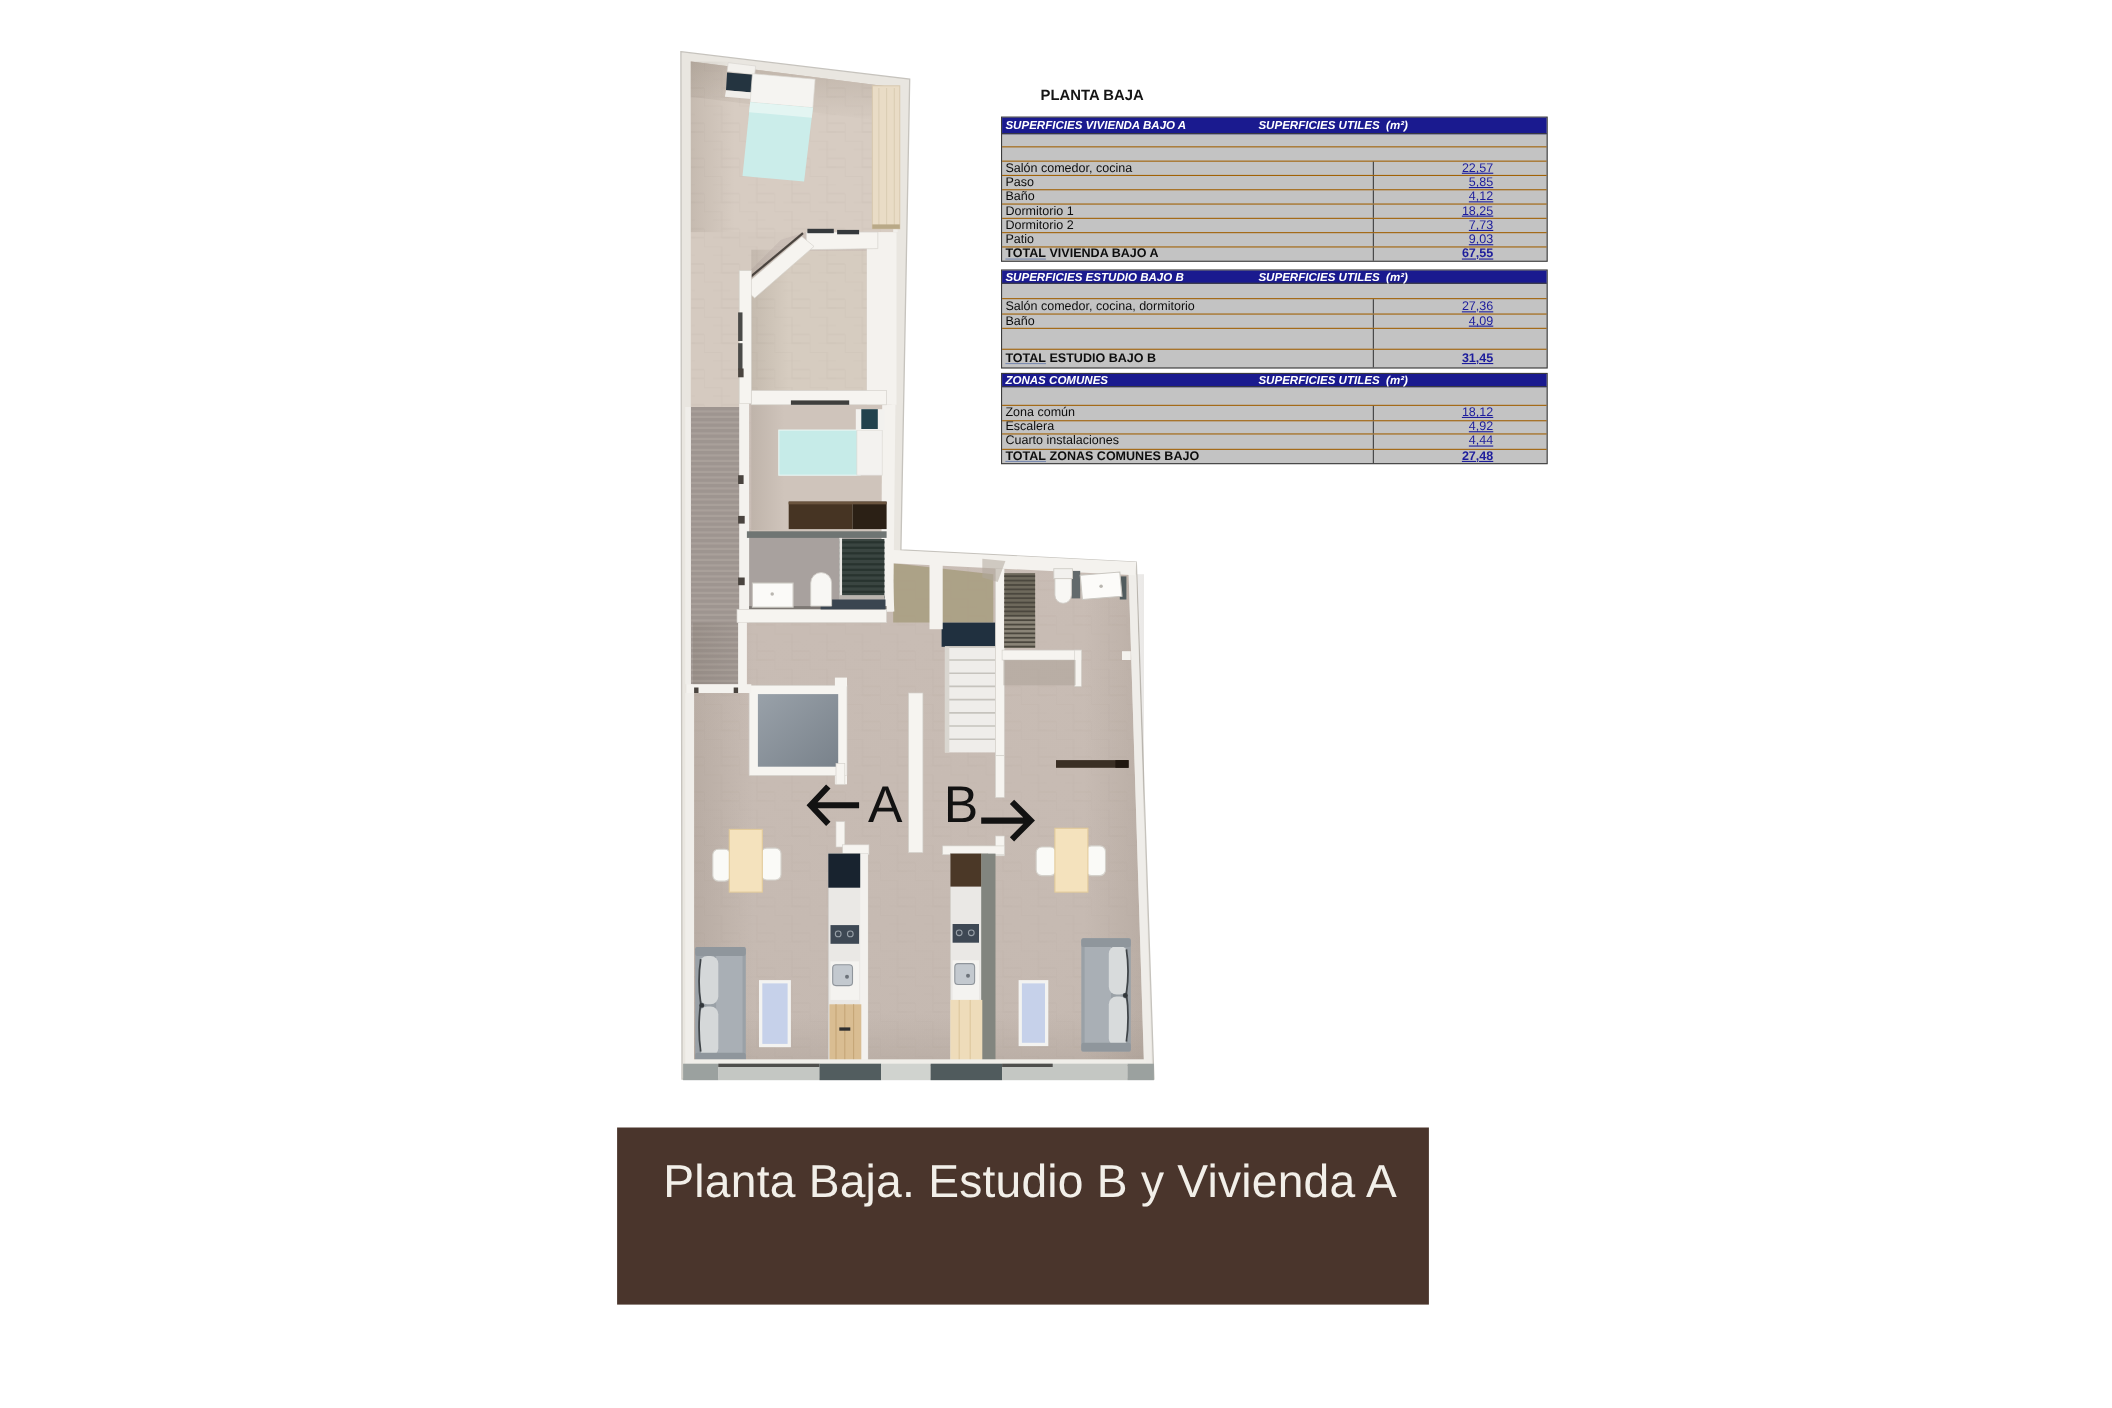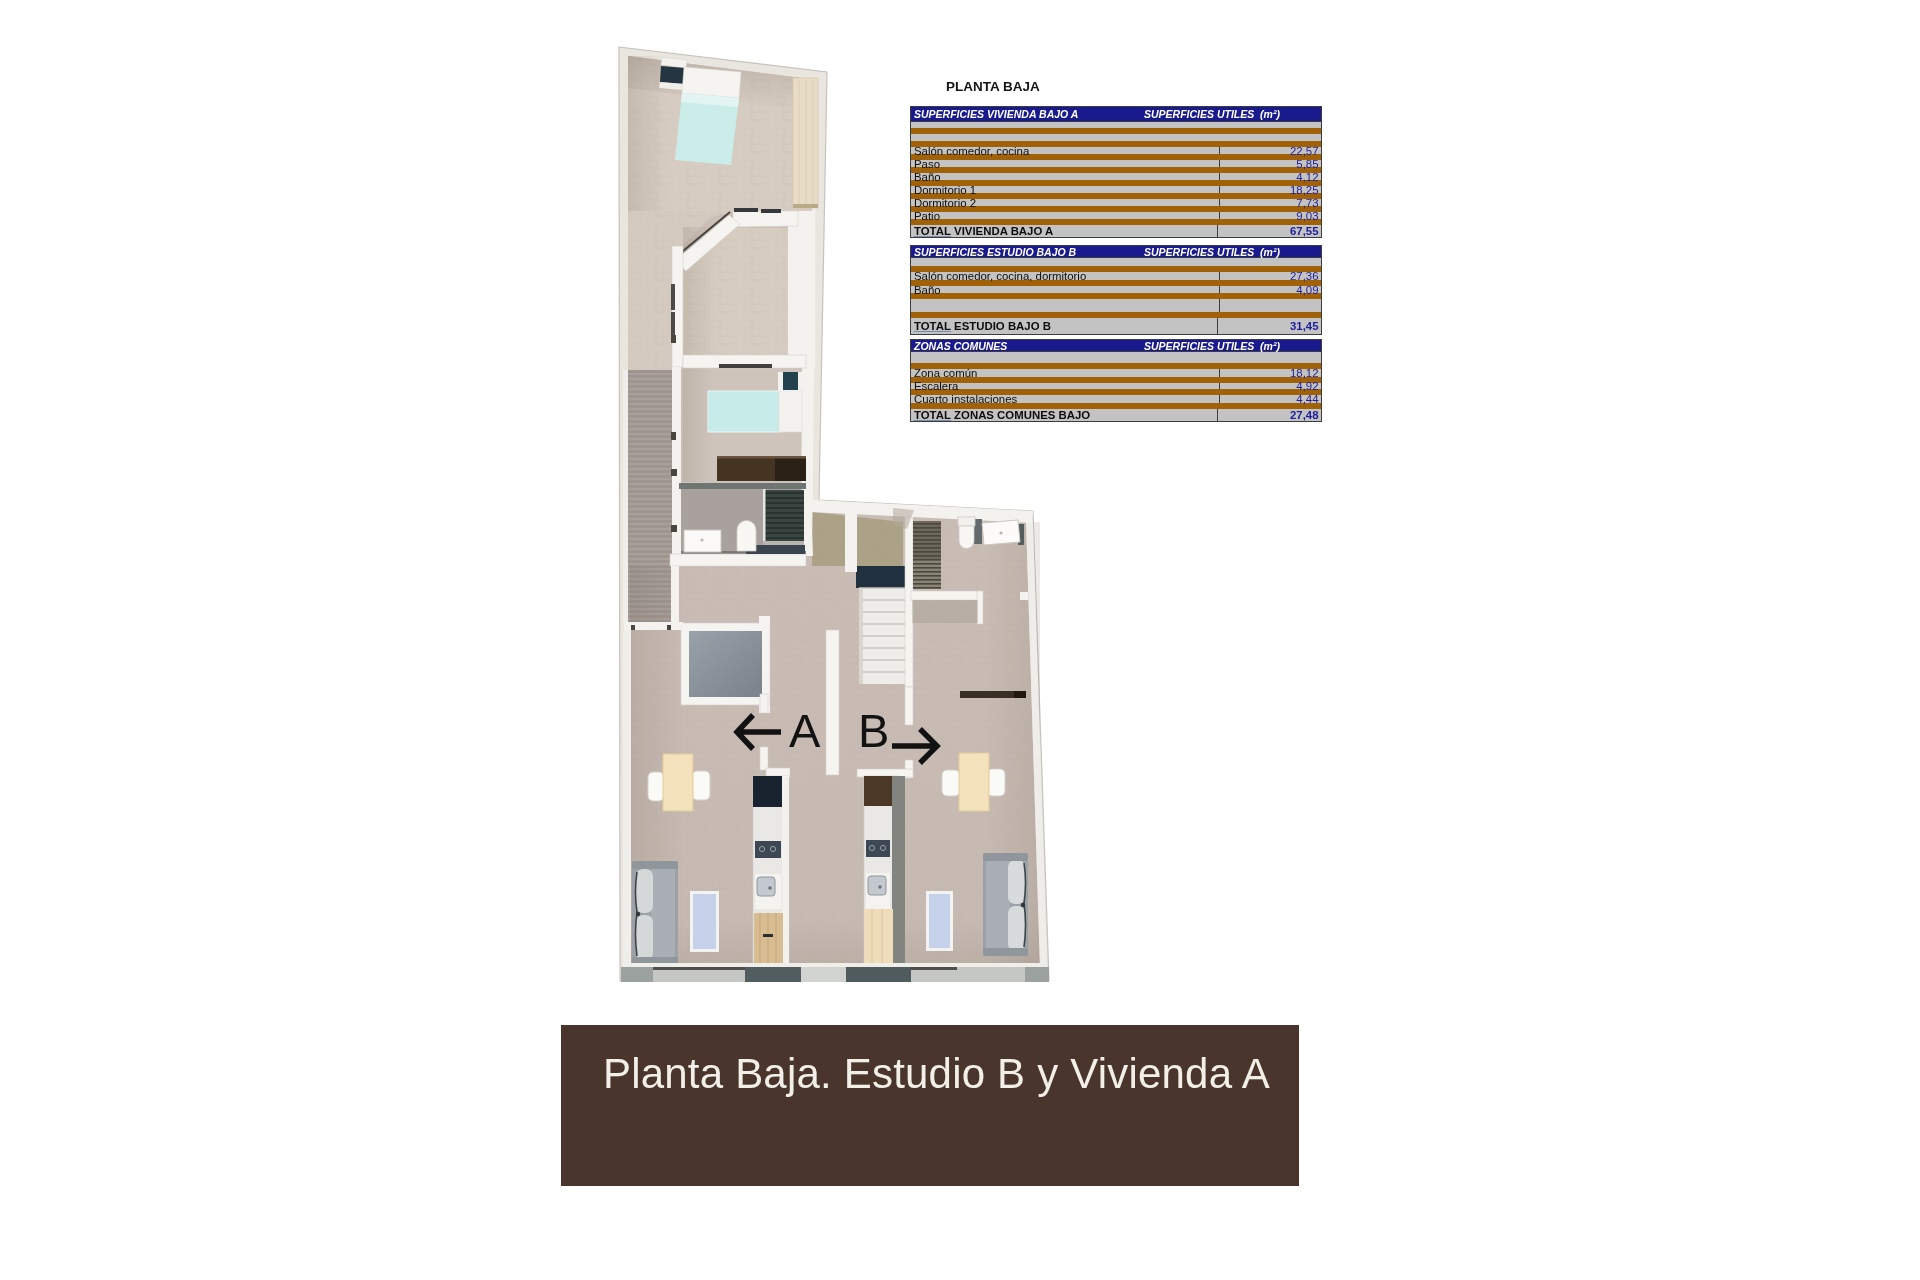--- a/index.html
+++ b/index.html
@@ -1,26 +1,26 @@
 <!DOCTYPE html>
 <html><head>
 <meta charset="utf-8">
 <style>
   html,body{margin:0;padding:0;width:1920px;height:1280px;background:#ffffff;overflow:hidden;}
   body{font-family:"Liberation Sans", sans-serif;position:relative;}
   .abs{position:absolute;}
   
-  .xt{position:absolute;left:910px;width:412px;background:#c3c3c3;border:1px solid #3c3c3c;box-sizing:border-box;}
+  .xt{position:absolute;left:910px;width:497px;background:#c3c3c3;border:1px solid #3c3c3c;box-sizing:border-box;}
   .xh{background:#1a1a8f;color:#ffffff;font:bold italic 10.5px "Liberation Sans",sans-serif;display:flex;align-items:center;box-sizing:border-box;border-bottom:1px solid #3c3c3c;}
   .xh .h1{padding-left:3px;width:230px;}
   .xr{display:flex;box-sizing:border-box;font-size:11.4px;color:#0d0d0d;align-items:center;}
   .xr .c1{padding-left:3px;width:337px;box-sizing:border-box;height:100%;display:flex;align-items:center;}
-  .xr .c2{width:112px;box-sizing:border-box;border-left:1px solid #3c3c3c;height:100%;display:flex;align-items:center;justify-content:flex-end;padding-right:2.5px;color:#1d1d9c;}
+  .xr .c2{width:112px;box-sizing:border-box;border-left:1px solid #3c3c3c;height:100%;display:flex;align-items:center;justify-content:flex-end;padding-right:2.5px;color:#1d1d9c;text-decoration:underline;}
   .xr.nb .c2{border-left:none;}
-  .bb{border-bottom:6px solid #a16207;}
+  .bb{border-bottom:1px solid #a16207;}
   .tot{font-weight:bold;}
   .tot .c2{font-weight:bold;padding-left:22px;}
   .tot u{text-decoration-color:#7a8ab0;}
 </style>
 </head>
 <body>
 
 <svg class="abs" style="left:0;top:0" width="1920" height="1280" viewBox="0 0 1920 1280">
 <defs>
 <pattern id="hb" width="32" height="32" patternUnits="userSpaceOnUse">

